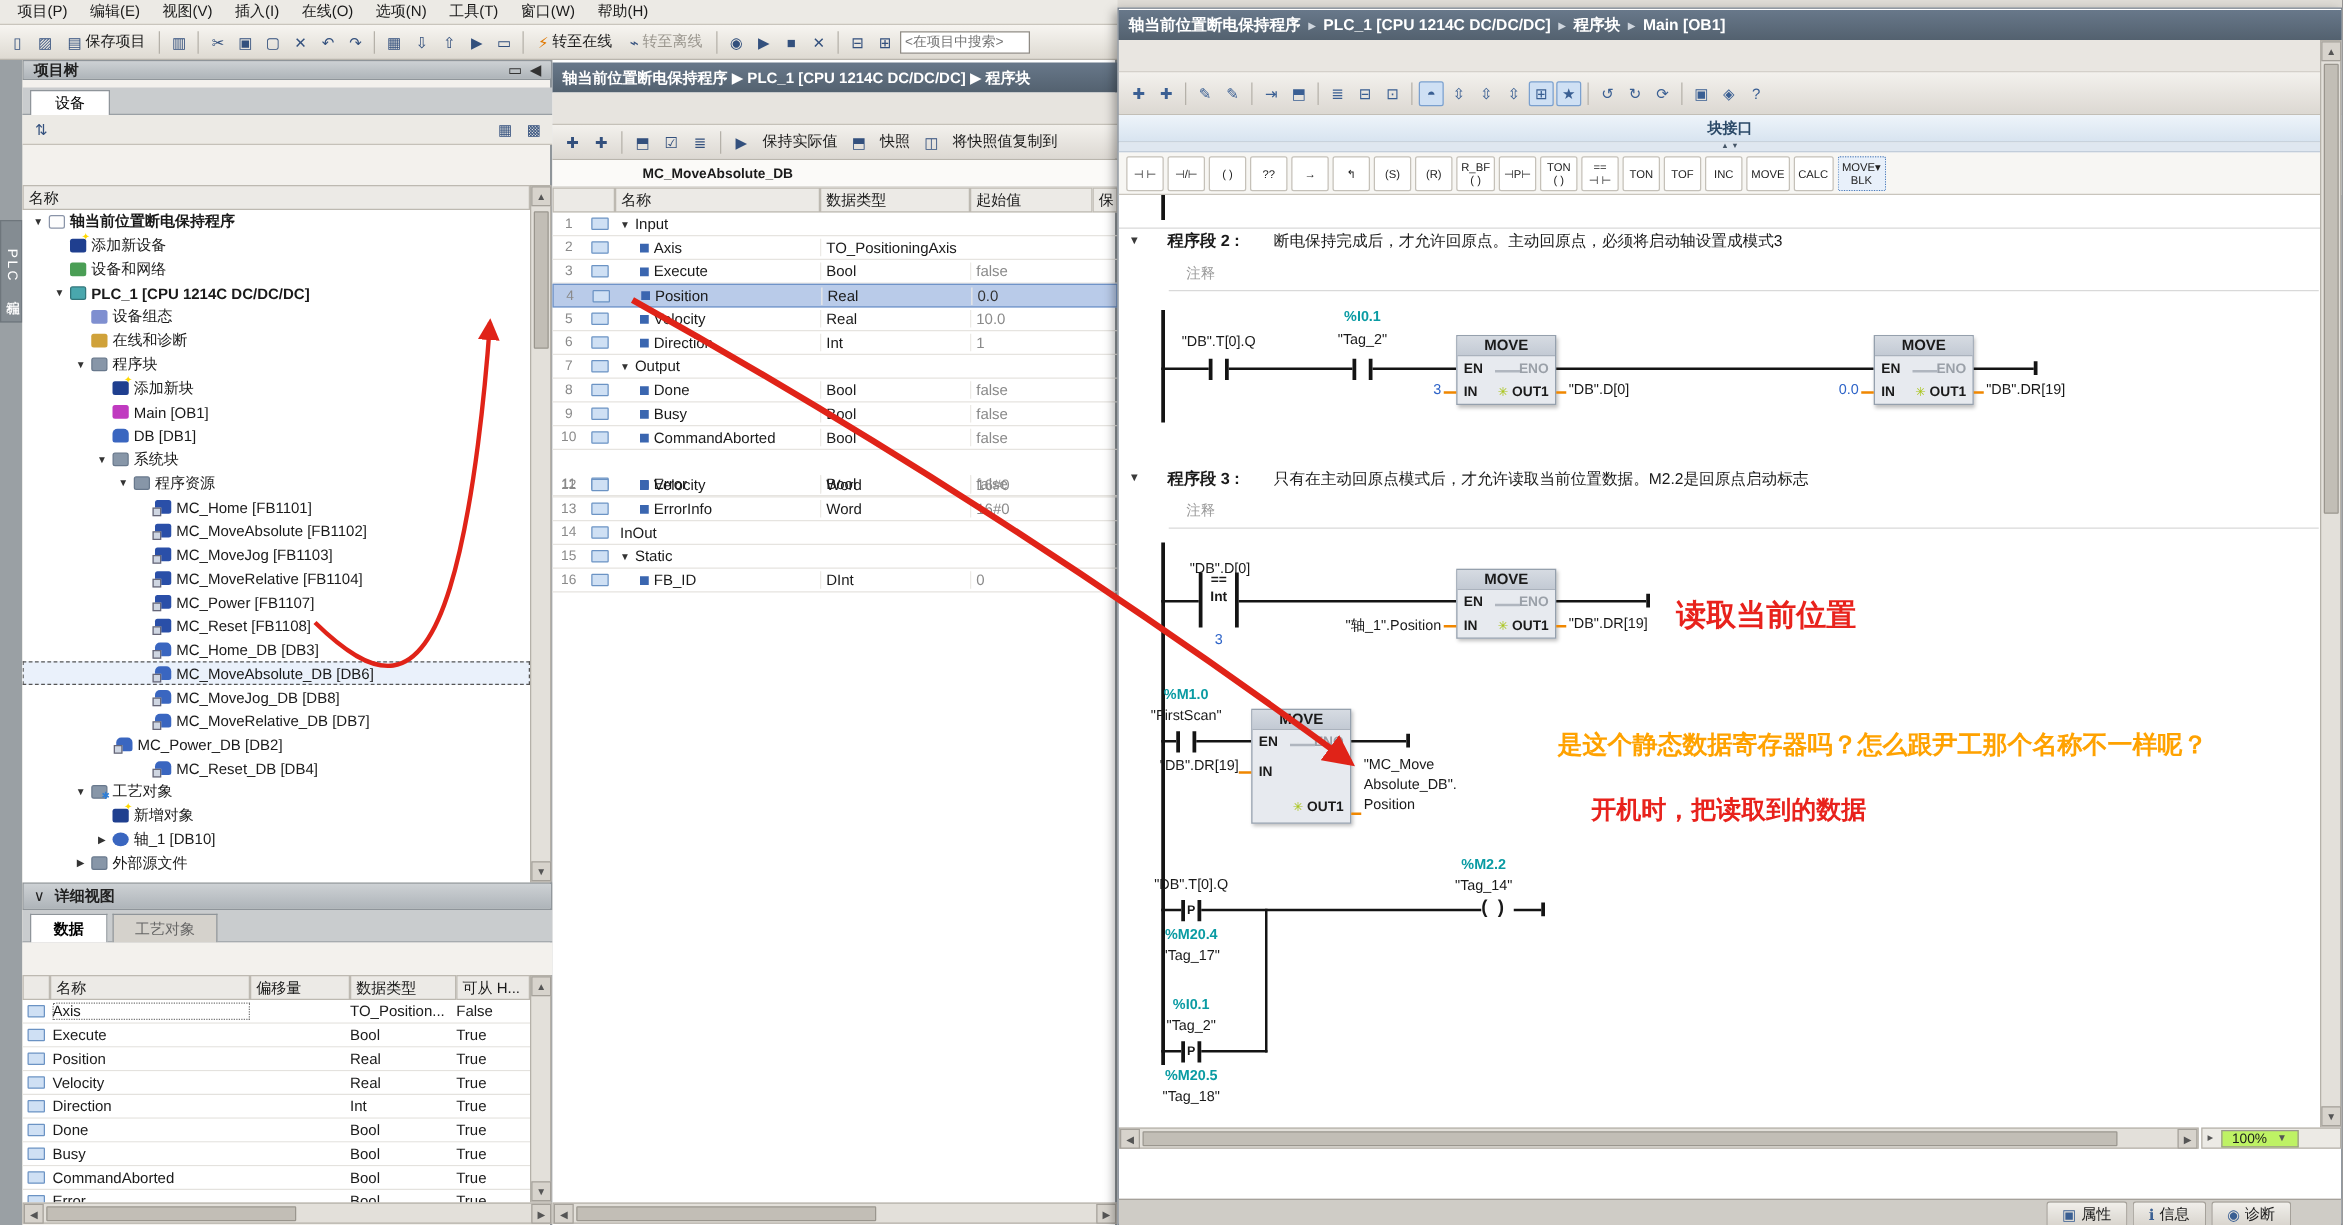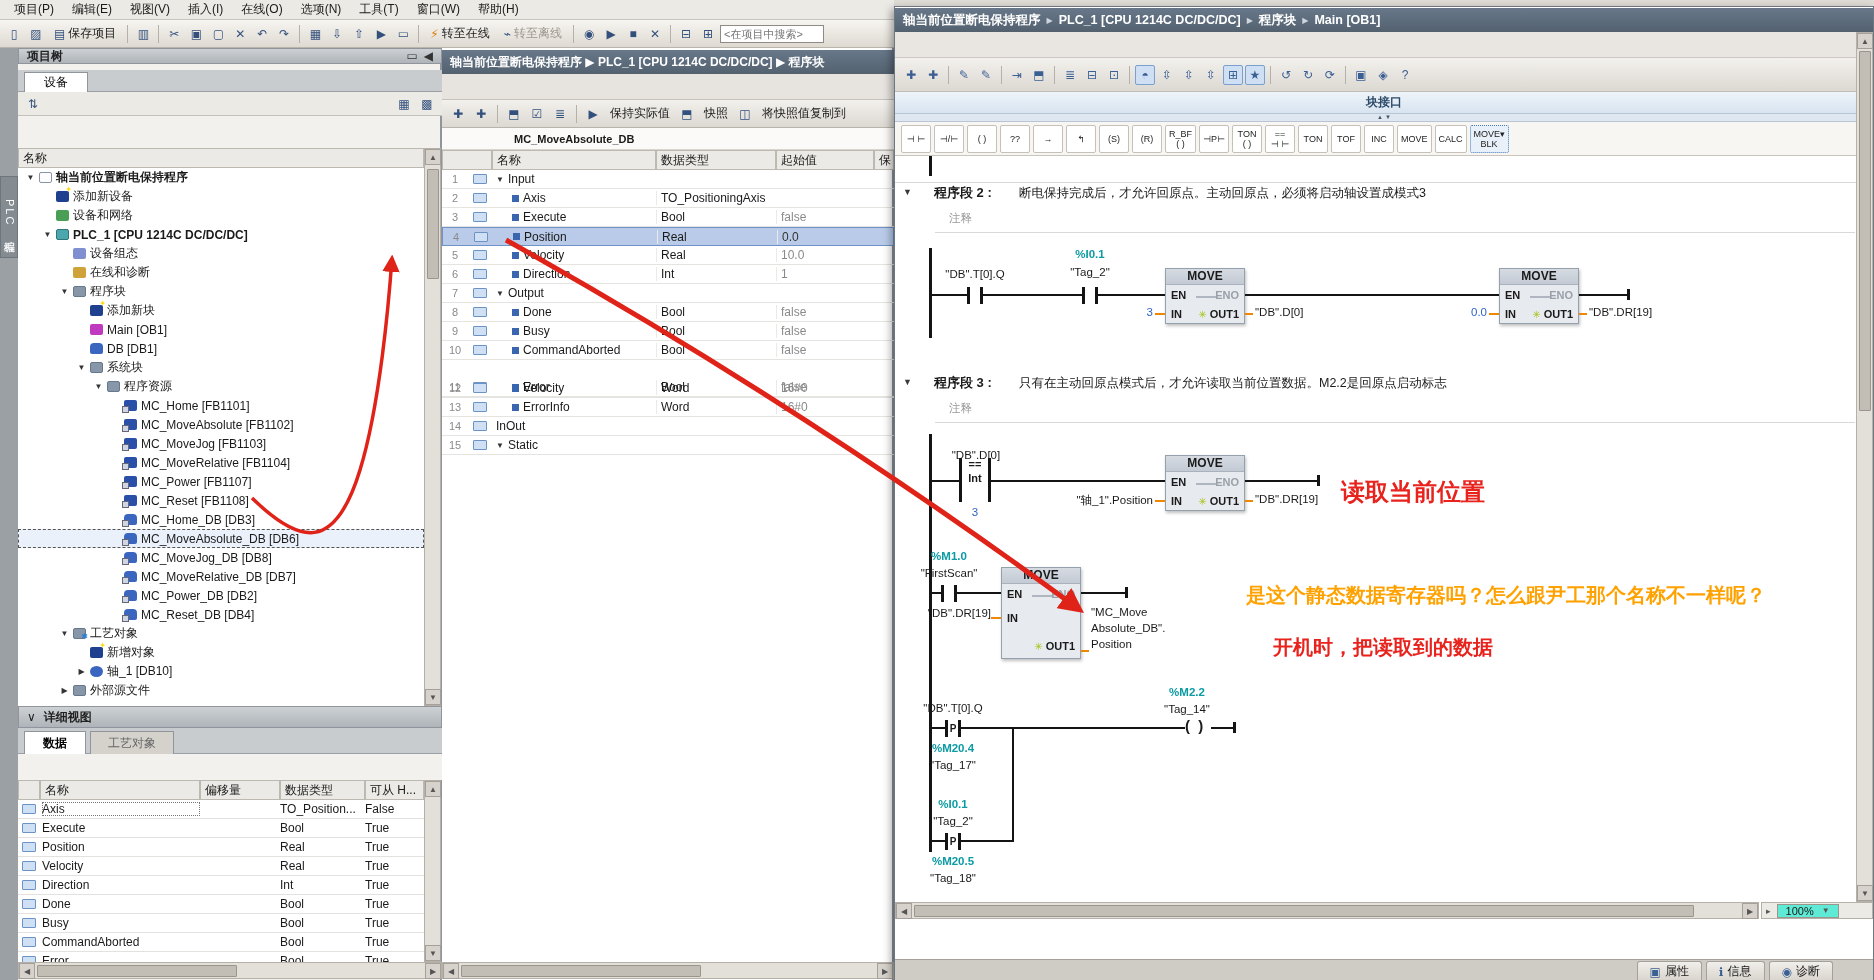--- a/index.html
+++ b/index.html
@@ -290,21 +290,21 @@
         <div class="tree-row" style="top: 380px; padding-left: 93px;">
           <span class="exp"></span>
           <span class="ic dbl"></span>
           <span>MC_MoveJog_DB [DB8]</span>
         </div>
         <div class="tree-row" style="top: 399px; padding-left: 93px;">
           <span class="exp"></span>
           <span class="ic dbl"></span>
           <span>MC_MoveRelative_DB [DB7]</span>
         </div>
-        <div class="tree-row" style="top: 418px; padding-left: 93px;">
+        <div class="tree-row" style="top: 418px; padding-left: 62px;">
           <span class="exp"></span>
           <span class="ic dbl"></span>
           <span>MC_Power_DB [DB2]</span>
         </div>
         <div class="tree-row" style="top: 437px; padding-left: 93px; text-align: center;">
           <span class="exp"></span>
           <span class="ic dbl"></span>
           <span>MC_Reset_DB [DB4]</span>
         </div>
         <div class="tree-row" style="top: 456px; padding-left: 42px;">
@@ -634,20 +634,32 @@
           <span class="cell-num">15</span>
           <span class="cell-ic">
             <span class="dv-ic" style="margin: 0px;"></span>
           </span>
           <span class="cell-name" style="padding-left: 4px;">
             <span class="mk-exp">▼</span>
             <span>Static</span>
           </span>
           <span class="cell-type"></span>
           <span class="cell-start"></span>
+        </div>
+        <div class="db-row" style="top: 285px; left: 0px;">
+          <span class="cell-num">16</span>
+          <span class="cell-ic">
+            <span class="dv-ic" style="margin: 0px;"></span>
+          </span>
+          <span class="cell-name" style="padding-left: 20px;">
+            <span class="mk-sq"></span>
+            <span>FB_ID</span>
+          </span>
+          <span class="cell-type">DInt</span>
+          <span class="cell-start">0</span>
         </div>
       </div>
     <div class="abs scroll" style="left:0;top:914px;width:452px;height:17px;">
       <div class="sc-btn" style="left:0;top:0;">◀</div>
       <div class="sc-thumb" style="left:18px;top:2px;width:240px;height:12px;"></div>
       <div class="sc-btn" style="right:0;top:0;">▶</div>
     </div>
   </div>
 
   <div class="abs lad-wrap">
@@ -896,21 +908,21 @@
       </div>
     </div>
 
     <div class="abs scroll" style="left:0;top:895px;width:864px;height:17px;">
       <div class="sc-btn" style="left:0;top:0;">◀</div>
       <div class="sc-thumb" style="left:18px;top:2px;width:780px;height:12px;"></div>
       <div class="sc-btn" style="right:0;top:0;">▶</div>
     </div>
     <div class="abs" style="left:866px;top:895px;width:112px;height:17px;background:#eceae5;border:1px solid #b5b1a9;display:flex;align-items:center;padding:0 4px;gap:6px;">
       <span style="font-size:9px;color:#555;">▸</span>
-      <span style="background:#5eead4;border:1px solid #9a968e;padding:0 8px;font-size:11px;display:flex;align-items:center;gap:8px;">
+      <span style="background:#bef264;border:1px solid #9a968e;padding:0 8px;font-size:11px;display:flex;align-items:center;gap:8px;">
         <span>100%</span>
         <span style="font-size:8px;color:#555;">▼</span>
       </span>
     </div>
     <div class="abs scroll" style="left:961px;top:25px;width:17px;height:870px;">
       <div class="sc-btn" style="left:0;top:0;">▲</div>
       <div class="sc-thumb" style="left:2px;top:18px;width:12px;height:360px;"></div>
       <div class="sc-btn" style="left:0;bottom:0;">▼</div>
     </div>
 

